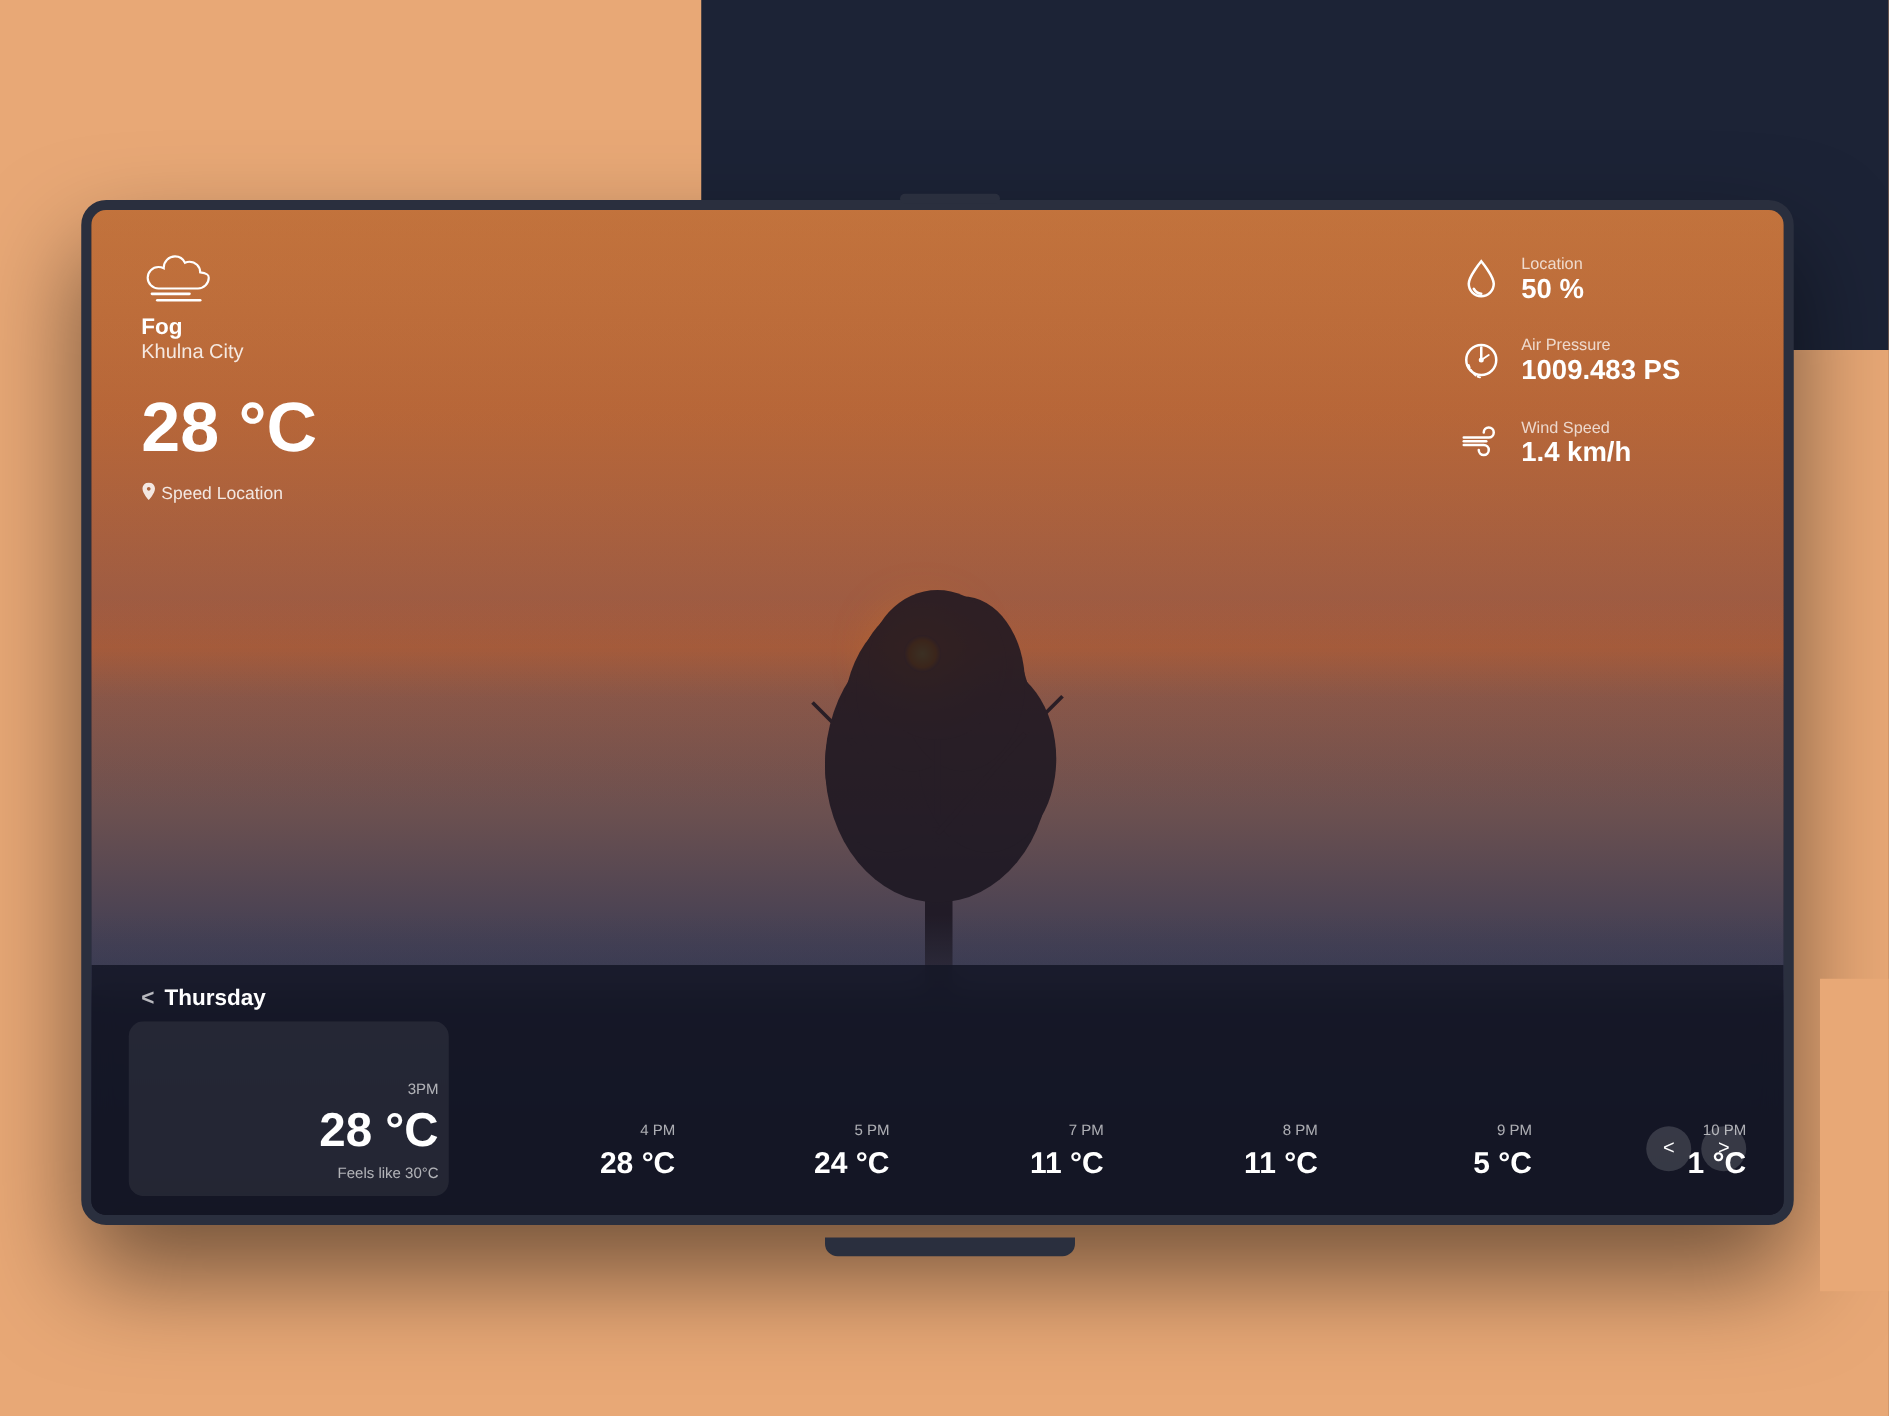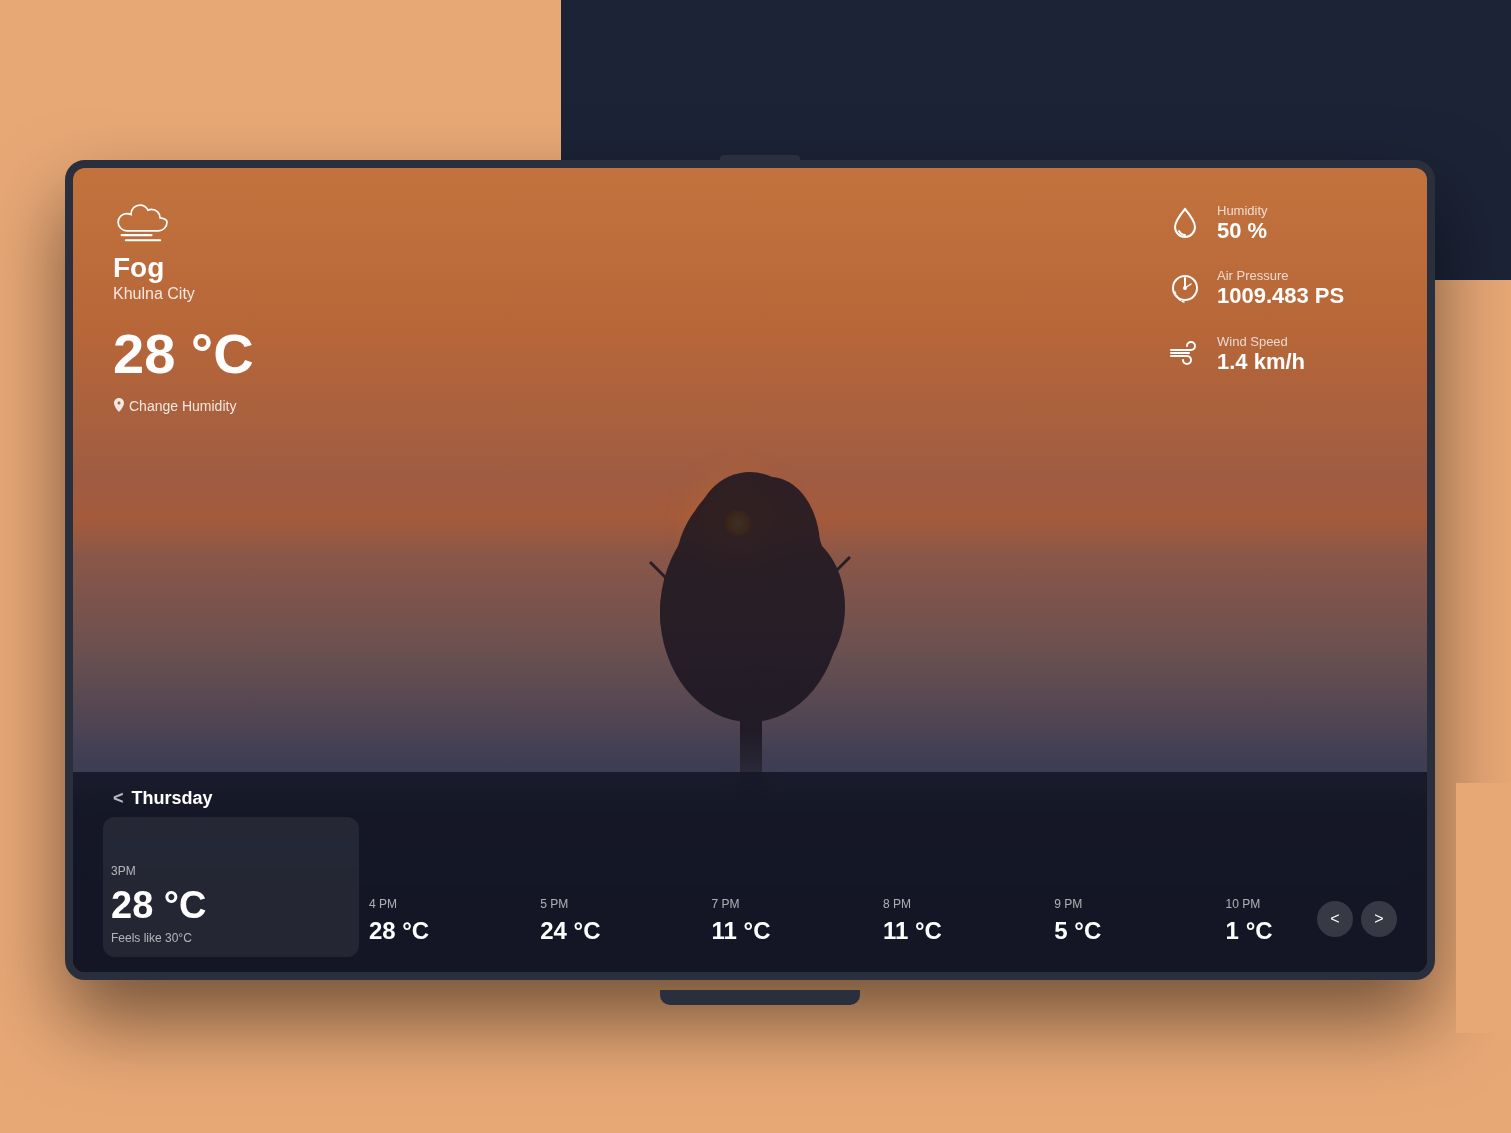--- a/index.html
+++ b/index.html
@@ -120,21 +120,21 @@
       z-index: 10;
     }
 
     .weather-icon-cloud {
       width: 60px;
       height: 45px;
       margin-bottom: 8px;
     }
 
     .weather-condition {
-      font-size: 28px;
+      font-size: 18px;
       font-weight: 600;
       color: white;
       line-height: 1.2;
     }
 
     .weather-city {
       font-size: 16px;
       font-weight: 400;
       color: rgba(255,255,255,0.85);
       margin-bottom: 23px;
@@ -234,21 +234,21 @@
       padding: 0 10px;
       height: 140px;
       overflow: hidden;
       position: relative;
     }
 
     .hour-item {
       flex: 1;
       display: flex;
       flex-direction: column;
-      align-items: flex-start;
+      align-items: flex-end;
       justify-content: flex-end;
       padding-bottom: 12px;
       position: relative;
     }
 
     .hour-item.current {
       background: rgba(255,255,255,0.07);
       border-radius: 12px;
       padding: 8px 8px 12px;
       margin-right: 10px;
@@ -374,33 +374,33 @@
       </svg>
 
       <div class="weather-condition">Fog</div>
       <div class="weather-city">Khulna City</div>
       <div class="weather-temp-main">28 °C</div>
 
       <div class="change-location">
         <svg width="12" height="16" viewBox="0 0 12 16" fill="none" xmlns="http://www.w3.org/2000/svg">
           <path d="M6 0C3.24 0 1 2.24 1 5C1 8.75 6 14 6 14C6 14 11 8.75 11 5C11 2.24 8.76 0 6 0ZM6 6.5C5.17 6.5 4.5 5.83 4.5 5C4.5 4.17 5.17 3.5 6 3.5C6.83 3.5 7.5 4.17 7.5 5C7.5 5.83 6.83 6.5 6 6.5Z" fill="rgba(255,255,255,0.85)"></path>
         </svg>
-        <span>Change Humidity</span>
+        <span>Speed Location</span>
       </div>
     </div>
 
     <div class="right-panel">
 
       <div class="weather-stat">
         <svg class="stat-icon" viewBox="0 0 36 36" fill="none" xmlns="http://www.w3.org/2000/svg">
           <path d="M18 4C18 4 8 16 8 22C8 27.52 12.48 32 18 32C23.52 32 28 27.52 28 22C28 16 18 4 18 4Z" stroke="white" stroke-width="2" fill="none"></path>
           <path d="M12 26C13.5 28.5 15.5 30 18 30" stroke="white" stroke-width="2" stroke-linecap="round"></path>
         </svg>
         <div class="stat-info">
-          <span class="stat-label">Humidity</span>
+          <span class="stat-label">Location</span>
           <span class="stat-value">50 %</span>
         </div>
       </div>
 
       <div class="weather-stat">
         <svg class="stat-icon" viewBox="0 0 36 36" fill="none" xmlns="http://www.w3.org/2000/svg">
           <circle cx="18" cy="18" r="12" stroke="white" stroke-width="2"></circle>
           <path d="M18 18 L18 8" stroke="white" stroke-width="2" stroke-linecap="round"></path>
           <path d="M18 18 L24 14" stroke="white" stroke-width="1.5" stroke-linecap="round"></path>
           <circle cx="18" cy="18" r="2" fill="white"></circle>

